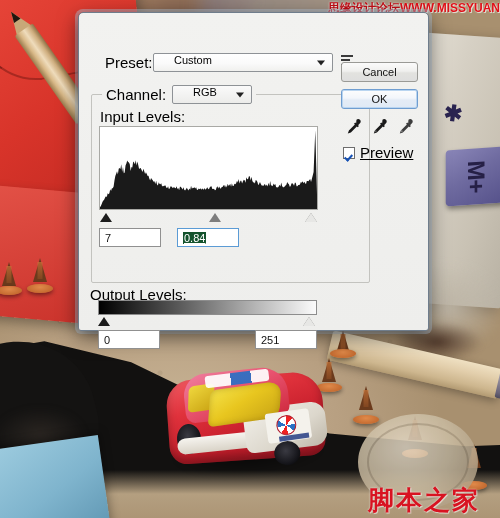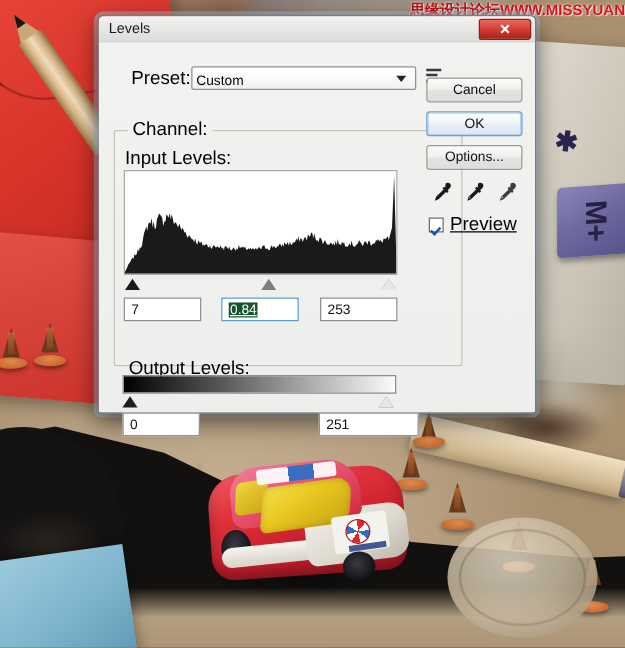--- a/index.html
+++ b/index.html
@@ -374,22 +374,22 @@
   .ul { text-decoration: underline; }
 
   
   .preset-row { margin-top:10px; margin-left:14px; }
   .preset-label { width:42px; }
   .combo {
     height:19px;
     background: linear-gradient(180deg,#fff 0%, #fafafa 55%, #f0f0ee 100%);
     border:1px solid #8e9296;
     border-radius:2px;
-    display:flex; align-items:flex-end;
-    padding-left:3px;
+    display:flex; align-items:flex-start;
+    padding-left:20px;
     position:relative;
     font-size:11px;
     cursor:pointer;
   }
   .combo .arrow {
     position:absolute; right:7px; top:50%; transform:translateY(-50%);
     width:0;height:0;border-left:4px solid transparent;border-right:4px solid transparent;border-top:5px solid #222;
   }
   .preset-combo { width:180px; margin-left:6px; }
   .preset-menu-btn {
@@ -400,21 +400,21 @@
   .preset-menu-btn i {
     display:block; height:2px; background:#3a3a3a;
   }
   .preset-menu-btn i:nth-child(1){width:12px;}
   .preset-menu-btn i:nth-child(2){width:9px;}
   .preset-menu-btn i:nth-child(3){width:12px;}
   .preset-menu-btn i:nth-child(4){width:7px; align-self:flex-end;}
 
   
   .groupbox {
-    position:absolute; left:12px; top:70px; width:279px; height:189px;
+    position:absolute; left:12px; top:60px; width:279px; height:189px;
     border:1px solid #c3c3bf;
     border-radius:2px;
   }
   .channel-row {
     position:absolute; left:10px; top:-10px;
     background:#f1f1ef; padding:0 4px;
     display:flex; align-items:center;
   }
   .channel-combo { width:80px; margin-left:6px; background: linear-gradient(180deg,#fafafa,#ececea); }
   .input-levels-label { position:absolute; left:8px; top:13px; }
@@ -444,31 +444,31 @@
   .numbox.sel {
     background:#fff; border:1px solid #5b9bd5;
   }
   .numbox.sel span {
     background:#14532d; color:#fff; padding:0 1px;text-decoration:underline;
   }
   .nb-left  { left:0;    width:62px; }
   .nb-mid   { left:78px; width:62px; }
   .nb-right { left:157px;width:62px; }
 
-  .output-label { position:absolute; left:24px; top:252px;text-align:right; }
+  .output-label { position:absolute; left:11px; top:252px;text-align:right; }
   .out-group { position:absolute; left:12px; top:266px; width:234px; height:52px; }
   .ramp {
     position:absolute; left:7px; top:0; width:219px; height:15px;
     background: linear-gradient(90deg,#000 0%, #555 35%, #b5b5b5 72%, #fbfbfb 100%);
     border:1px solid #8d8d8d;
   }
   .out-slider { position:absolute; left:7px; top:15px; width:219px; height:13px; }
   .out-num { position:absolute; left:7px; top:30px; width:219px; height:19px; }
   .onb-left { left:0; width:62px; }
-  .onb-right{ left:157px; width:80px; }
+  .onb-right{ left:157px; width:62px; }
 
   
   .btn-col { position:absolute; right:10px; top:28px; width:77px; }
   .btn {
     width:77px; height:20px; margin-bottom:7px;
     background: linear-gradient(180deg,#fbfbfb 0%, #f0f0ee 45%, #e2e2df 55%, #dedede 100%);
     border:1px solid #9a9a96;
     border-radius:3px;
     font-size:11px; color:#111;
     display:flex; align-items:center; justify-content:center;
@@ -592,48 +592,49 @@
   </div>
 
   <div class="dark-patch"></div>
   <div class="blue-card"></div>
 </div>
 
 <div class="wm-top">
   <span class="cn">思缘设计论坛</span><span class="en">WWW.MISSYUAN.COM</span>
 </div>
 <div class="wm-bottom">
+  <span class="cn">脚本之家</span>
 </div>
 
 <div id="levels-dialog">
 
-  <div class="titlebar">
-    <span class="title-text">Levels</span>
-    <div class="close-btn">✕</div>
-  </div>
 
   <div class="dlg-body">
 
     <div class="row preset-row">
       <span class="lbl preset-label">Preset:</span>
       <div class="combo preset-combo">
         <span>Custom</span>
         <span class="arrow"></span>
       </div>
       <div class="preset-menu-btn">
         <i></i>
           <i></i>
           <i></i>
           <i></i>
       </div>
     </div>
 
     <div class="groupbox">
       <div class="channel-row">
         <span class="lbl">Channel:</span>
+        <div class="combo channel-combo">
+          <span>RGB</span>
+          <span class="arrow"></span>
+        </div>
       </div>
 
       <span class="lbl input-levels-label">Input Levels:</span>
 
       <div class="histo-box">
         <svg class="histo-svg" viewBox="0 0 255 100" preserveAspectRatio="none">
           <polygon id="histo-poly" fill="#1a1a1a" points="0,100 0,98.0 1,96.2 2,93.9 3,91.2 4,89.7 5,88.4 6,86.0 7,84.3 8,85.4 9,80.8 10,82.1 11,80.8 12,75.8 13,78.1 14,74.6 15,74.6 16,72.6 17,65.3 18,59.9 19,57.0 20,53.9 21,58.0 22,50.9 23,50.0 24,51.1 25,45.3 26,54.8 27,48.8 28,56.3 29,55.6 30,46.8 31,44.5 32,41.0 33,42.6 34,43.4 35,45.5 36,53.7 37,48.9 38,49.3 39,42.0 40,43.4 41,45.3 42,40.7 43,47.1 44,42.0 45,46.6 46,51.6 47,50.1 48,50.3 49,52.8 50,54.9 51,50.9 52,54.1 53,57.3 54,55.1 55,57.3 56,59.8 57,59.4 58,63.0 59,65.1 60,62.3 61,63.6 62,64.8 63,66.7 64,66.3 65,69.5 66,65.7 67,70.1 68,71.4 69,67.4 70,69.4 71,69.8 72,68.5 73,72.7 74,71.6 75,72.4 76,71.3 77,71.2 78,74.0 79,74.4 80,72.4 81,75.9 82,74.6 83,72.3 84,72.6 85,74.1 86,74.2 87,73.2 88,74.3 89,74.6 90,72.2 91,75.6 92,74.5 93,77.0 94,72.6 95,73.3 96,74.3 97,76.2 98,73.4 99,76.5 100,77.3 101,76.0 102,74.2 103,75.9 104,77.5 105,75.1 106,76.5 107,71.7 108,75.2 109,74.1 110,74.5 111,73.5 112,74.9 113,73.4 114,76.7 115,76.6 116,75.0 117,76.0 118,74.6 119,76.5 120,75.0 121,75.5 122,76.5 123,74.3 124,76.5 125,75.3 126,73.6 127,75.4 128,75.8 129,73.5 130,72.5 131,72.3 132,75.7 133,75.6 134,75.3 135,77.0 136,76.8 137,73.7 138,72.4 139,74.9 140,72.7 141,74.4 142,75.2 143,73.2 144,73.3 145,71.3 146,70.8 147,73.9 148,71.0 149,73.7 150,69.1 151,71.5 152,71.1 153,69.1 154,72.8 155,68.7 156,71.8 157,71.8 158,69.3 159,69.7 160,68.7 161,65.5 162,67.8 163,63.5 164,68.9 165,65.7 166,65.5 167,69.0 168,66.3 169,64.4 170,64.9 171,67.9 172,61.2 173,63.7 174,63.5 175,60.1 176,60.1 177,65.3 178,60.6 179,65.5 180,67.8 181,67.4 182,69.0 183,64.7 184,65.2 185,67.0 186,71.1 187,69.1 188,67.0 189,69.6 190,71.4 191,71.4 192,72.0 193,69.7 194,70.0 195,71.9 196,70.1 197,72.7 198,67.9 199,71.9 200,66.0 201,71.5 202,71.0 203,72.2 204,68.9 205,70.6 206,69.4 207,73.5 208,73.5 209,73.7 210,72.7 211,70.3 212,72.6 213,67.6 214,72.1 215,73.5 216,73.6 217,72.5 218,71.2 219,70.4 220,67.1 221,69.0 222,69.9 223,72.8 224,72.3 225,68.8 226,68.5 227,69.5 228,71.6 229,67.9 230,68.0 231,72.4 232,72.3 233,70.6 234,70.7 235,70.0 236,67.1 237,67.9 238,66.3 239,68.5 240,66.8 241,68.2 242,69.9 243,65.8 244,65.9 245,66.1 246,64.7 247,63.5 248,67.0 249,63.0 250,59.0 251,55.0 252,29.5 253,4.0 254,43.0 255,82.0 255,100"></polygon>
         </svg>
       </div>
 
@@ -643,23 +644,20 @@
         <span class="tri tri-white" style="left:206px;"></span>
       </div>
 
       <div class="num-row">
         <div class="numbox nb-left">
           <span>7</span>
         </div>
         <div class="numbox nb-mid sel">
           <span>0.84</span>
         </div>
-        <div class="numbox nb-right">
-          <span>253</span>
-        </div>
       </div>
     </div>
 
     <span class="lbl output-label">Output Levels:</span>
     <div class="out-group">
       <div class="ramp"></div>
       <div class="out-slider">
         <span class="tri tri-black" style="left:0px;"></span>
         <span class="tri tri-white" style="left:205px;"></span>
       </div>
@@ -669,21 +667,20 @@
         </div>
         <div class="numbox onb-right">
           <span>251</span>
         </div>
       </div>
     </div>
 
     <div class="btn-col">
       <div class="btn">Cancel</div>
       <div class="btn primary">OK</div>
-      <div class="btn">Options...</div>
 
       <div class="droppers">
         <svg class="dropper" viewBox="0 0 20 20">
           <path d="M13.5 2.2c1.2-1.2 3-1.2 4.1 0 1.2 1.2 1.2 3 0 4.1l-2.2 2.2 1 1-1.5 1.5-1-1-7 7-3.6 1.3 1.3-3.6 7-7-1-1 1.5-1.5 1 1z" fill="#1a1a1a"></path>
           <path d="M5.4 14.3l-.7 2 2-.7z" fill="#111"></path>
         </svg>
         <svg class="dropper" viewBox="0 0 20 20">
           <path d="M13.5 2.2c1.2-1.2 3-1.2 4.1 0 1.2 1.2 1.2 3 0 4.1l-2.2 2.2 1 1-1.5 1.5-1-1-7 7-3.6 1.3 1.3-3.6 7-7-1-1 1.5-1.5 1 1z" fill="#1a1a1a"></path>
           <path d="M5.4 14.3l-.7 2 2-.7z" fill="#fff" stroke="#333" stroke-width=".6"></path>
         </svg>

